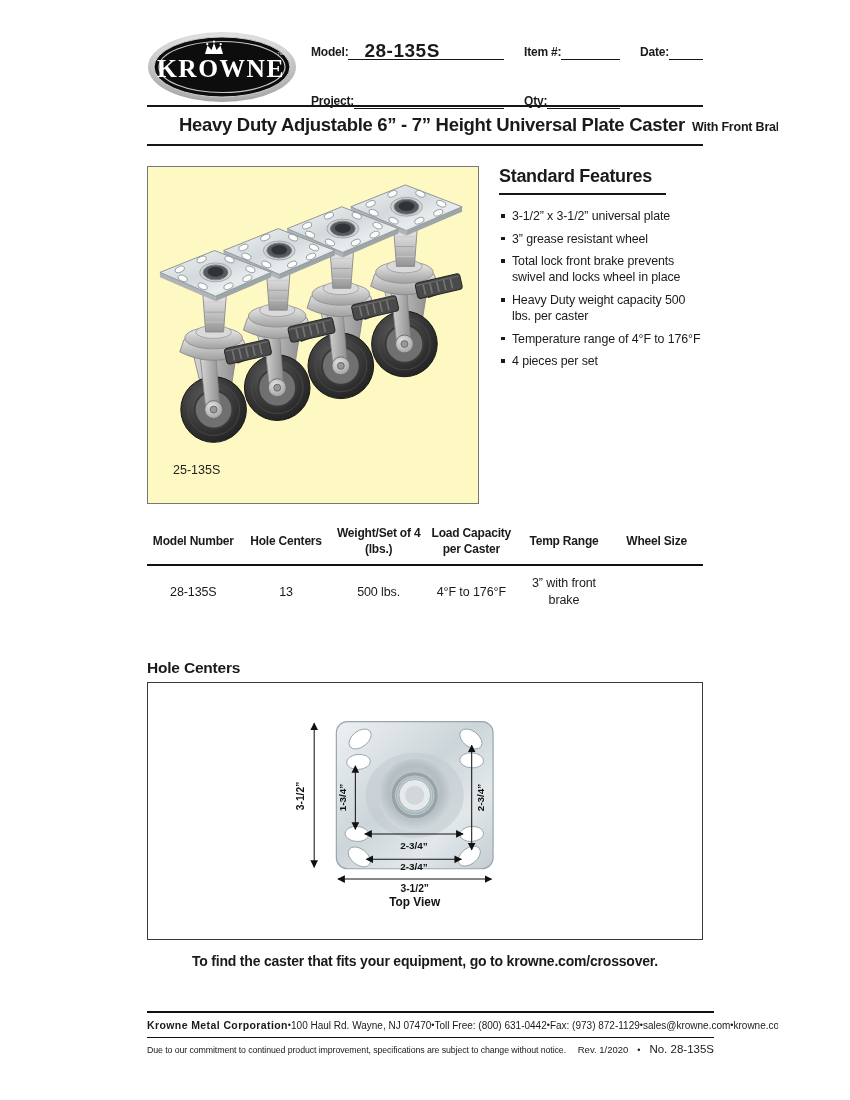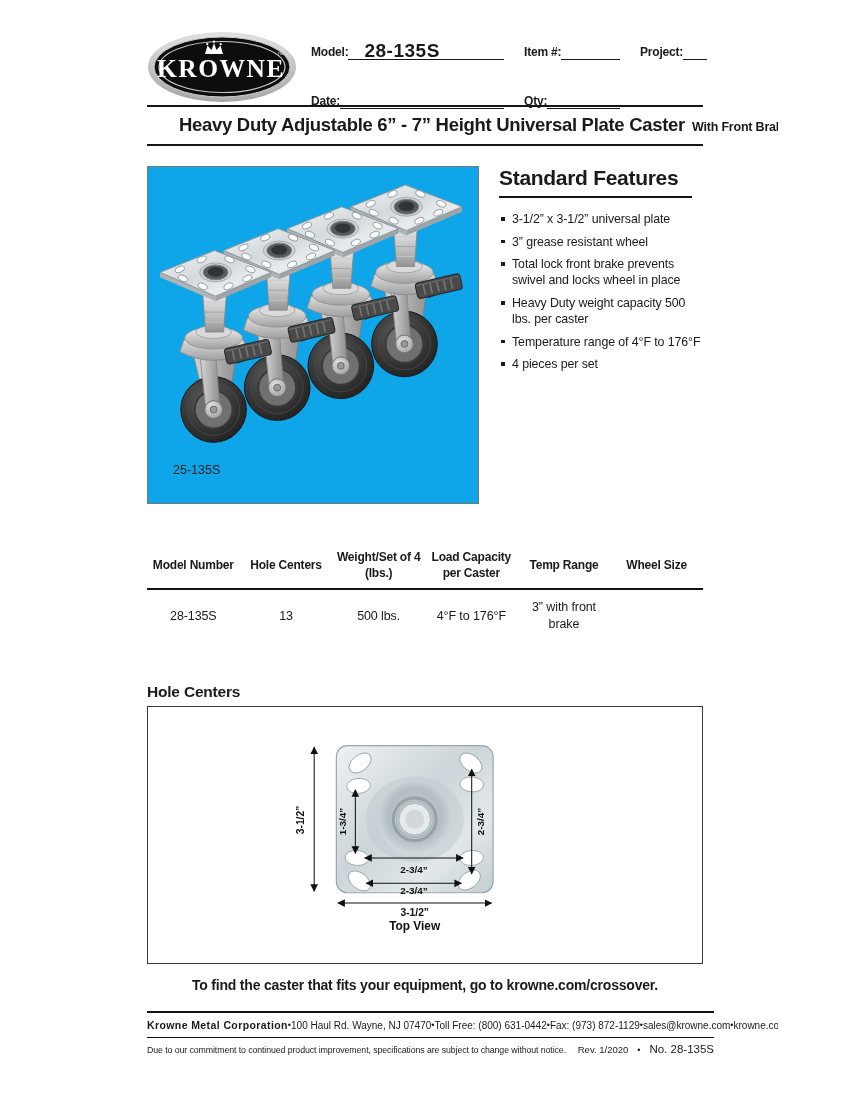--- a/index.html
+++ b/index.html
@@ -18,32 +18,32 @@
 
   
   .titlebar { margin-top:1px; border-top:2px solid #161616; border-bottom:2px solid #161616;
               padding:7px 0 8px 0; display:flex; align-items:baseline; }
   .title-main { font-size:18.5px; font-weight:bold; letter-spacing:-0.3px; white-space:nowrap;margin-left:32px; }
   .title-suffix { font-size:12.5px; font-weight:bold; margin-left:7px; white-space:nowrap; letter-spacing:-0.2px; }
   .category { margin-left:auto; font-size:16px; font-weight:bold; letter-spacing:-0.2px; }
 
   
   .mainrow { display:flex; margin-top:20px; gap:20px; }
-  .product-box { position:relative; width:332px; height:338px; border:1.5px solid #777; flex:0 0 auto; background:#0ea5e9; }
+  .product-box { position:relative; width:332px; height:338px; border:1.5px solid #777; flex:0 0 auto; background:#fef9c3; }
   .product-box svg { width:100%; height:100%; display:block; }
   .product-caption { position:absolute; left:25px; bottom:26px; font-size:12.5px; color:#222; }
   .features { flex:1; padding-top:0px; }
-  .features h2 { font-size:21px; font-weight:bold; letter-spacing:-0.3px; width:fit-content;
+  .features h2 { font-size:18px; font-weight:bold; letter-spacing:-0.3px; width:fit-content;
                  padding:0 14px 6px 0; border-bottom:2px solid #161616; }
   .features ul { list-style:none; margin-top:13px; }
   .features li { position:relative; padding-left:13px; font-size:12.4px; line-height:1.3; margin-bottom:6.5px; letter-spacing:-0.1px; }
   .features li::before { content:""; position:absolute; left:2px; top:6px; width:3.5px; height:3.5px; background:#1a1a1a; }
 
   
-  .spec-table { margin-top:46px; }
+  .spec-table { margin-top:22px; }
   .thead { display:grid; grid-template-columns:repeat(6,1fr); align-items:center; border-bottom:2.5px solid #111; padding-bottom:7px; }
   .th-cell { text-align:center; font-weight:bold; font-size:12px; line-height:1.3; letter-spacing:-0.2px; }
   .th-l2:empty { display:none; }
   .trow { display:grid; grid-template-columns:repeat(6,1fr); align-items:center; padding-top:9px; }
   .td-cell { text-align:center; font-size:12.5px; line-height:1.35; letter-spacing:-0.1px; }
 
   
   .hole-centers { margin-top:50px; }
   .hole-centers h3 { font-size:15.5px; font-weight:bold; letter-spacing:-0.2px; margin-bottom:5px; }
   .diagram-box { border:1.5px solid #3a3a3a; height:258px; }
@@ -100,25 +100,25 @@
           <span class="flabel">Model:</span>
           <span class="fline">
             <span class="fvalue">28-135S</span>
           </span>
         </div>
         <div class="field">
           <span class="flabel">Item #:</span>
           <span class="fline"></span>
         </div>
         <div class="field">
+          <span class="flabel">Date:</span>
+          <span class="fline"></span>
+        </div>
+        <div class="field">
           <span class="flabel">Project:</span>
-          <span class="fline"></span>
-        </div>
-        <div class="field">
-          <span class="flabel">Date:</span>
           <span class="fline"></span>
         </div>
         <div class="field">
           <span class="flabel">Qty:</span>
           <span class="fline"></span>
         </div>
       </div>
     </header>
 
     <div class="titlebar">

